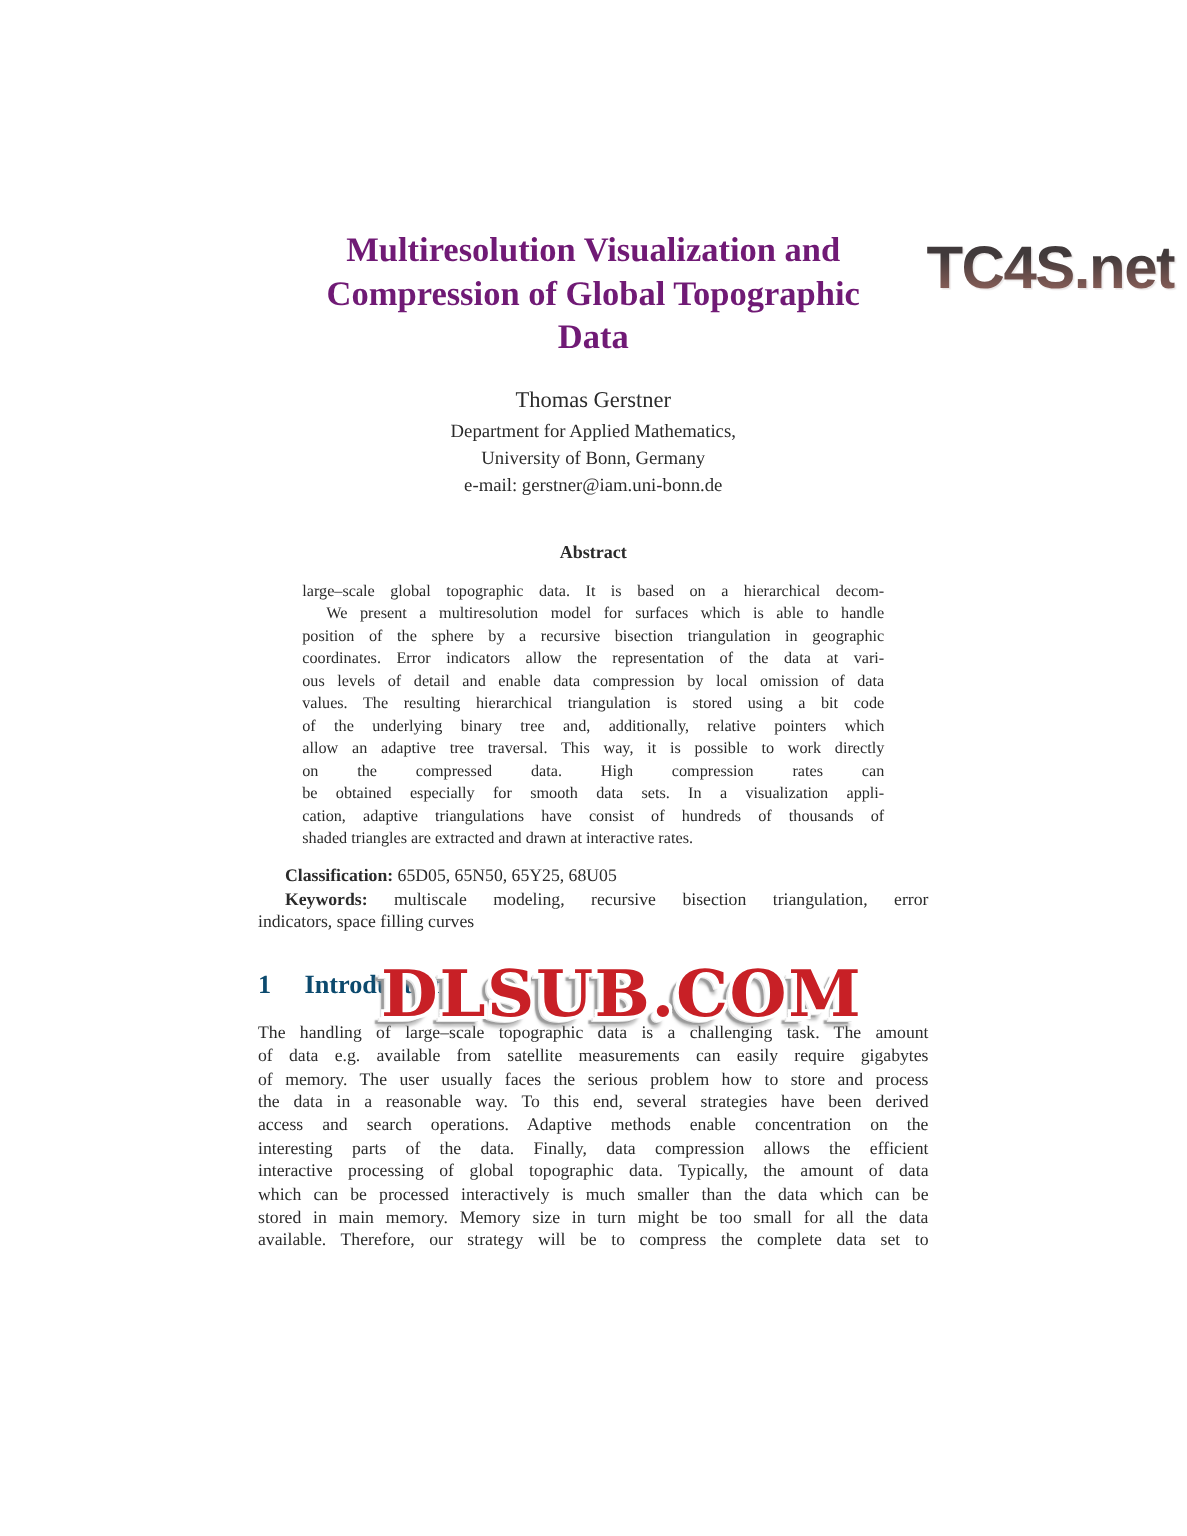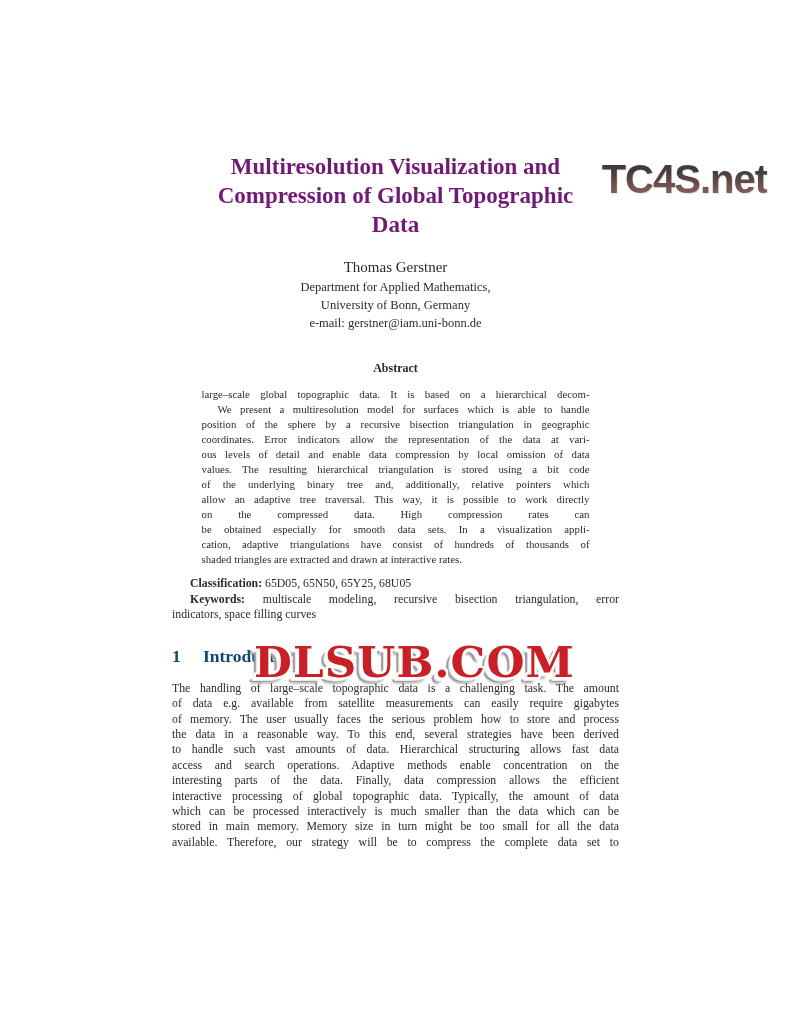--- a/index.html
+++ b/index.html
@@ -17,21 +17,21 @@
     width:791px;height:1024px;overflow:hidden;
     background:var(--c-page-bg);
     font-family:"Liberation Serif","DejaVu Serif",serif;
     color:var(--c-text);
     position:relative;
   }
   .page{position:relative;width:791px;height:1024px;}
 
   
   .wm-tc4s{
-    position:absolute;top:5px;right:24px;
+    position:absolute;top:5px;right:8px;
     font-family:"Liberation Sans","DejaVu Sans",sans-serif;
     font-weight:bold;font-size:40px;letter-spacing:-1px;
     background:linear-gradient(to bottom,var(--c-tc4s-top) 30%,var(--c-tc4s-bottom) 92%);
     -webkit-background-clip:text;background-clip:text;color:transparent;
     filter:drop-shadow(1px 1px 0 rgba(230,225,225,0.9));
     z-index:30;
   }
   .wm-dlsub{
     position:absolute;left:254px;top:488px;
     font-family:"DejaVu Serif","Liberation Serif",serif;
@@ -119,21 +119,20 @@
 
     <div class="section-head">
       <span class="num">1</span><span>Introduction</span>
     </div>
 
     <div class="para">
       <div class="jline">The handling of large–scale topographic data is a challenging task. The amount</div>
       <div class="jline">of data e.g. available from satellite measurements can easily require gigabytes</div>
       <div class="jline">of memory. The user usually faces the serious problem how to store and process</div>
       <div class="jline">the data in a reasonable way. To this end, several strategies have been derived</div>
-      <div class="jline">to handle such vast amounts of data. Hierarchical structuring allows fast data</div>
       <div class="jline">access and search operations. Adaptive methods enable concentration on the</div>
       <div class="jline">interesting parts of the data. Finally, data compression allows the efficient</div>
     </div>
 
     <div class="para second">
       <div class="jline">interactive processing of global topographic data. Typically, the amount of data</div>
       <div class="jline">which can be processed interactively is much smaller than the data which can be</div>
       <div class="jline">stored in main memory. Memory size in turn might be too small for all the data</div>
       <div class="jline">available. Therefore, our strategy will be to compress the complete data set to</div>
     </div>

